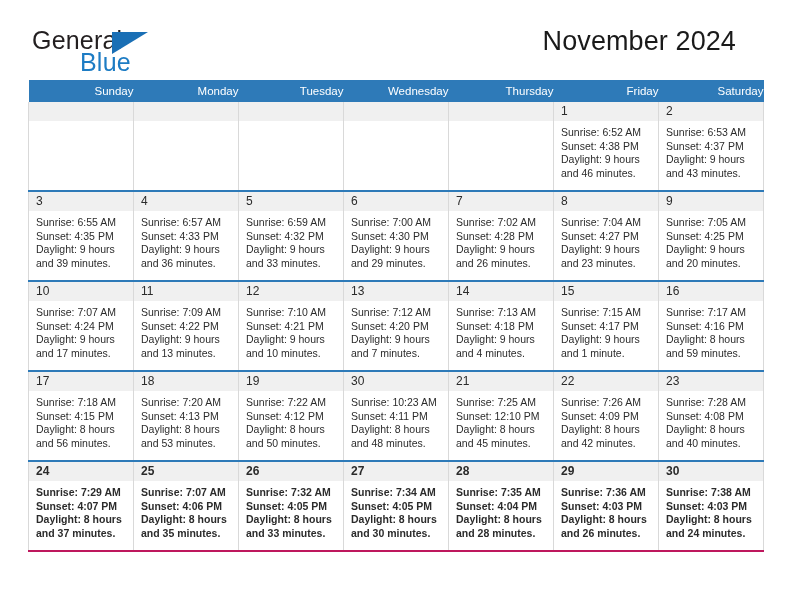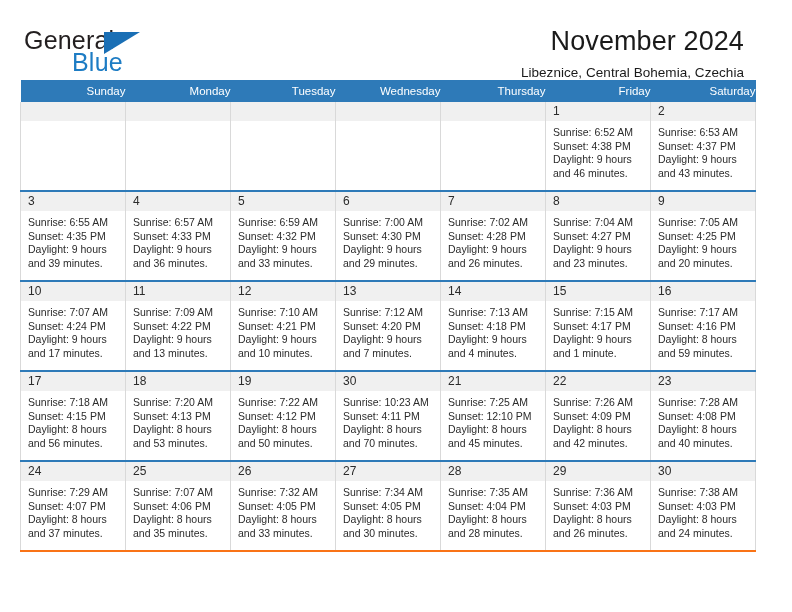--- a/index.html
+++ b/index.html
@@ -12,21 +12,21 @@
     background: #ffffff;
     font-family: "Liberation Sans", sans-serif;
     color: #000000;
     overflow: hidden;
   }
 
   .page {
     width: 764px;
     height: 612px;
     box-sizing: border-box;
-    padding: 0 20px;
+    padding: 0 28px;
     position: relative;
   }
 
   
   .header {
     display: flex;
     align-items: flex-start;
     justify-content: space-between;
     padding-top: 26px;
     height: 76px;
@@ -62,21 +62,21 @@
     position: absolute;
     left: 84px;
     top: 6px;
     width: 0;
     height: 0;
     border-left: 36px solid #1a6fb5;
     border-bottom: 22px solid transparent;
   }
 
   .title-block {
-    text-align: right;
+    text-align: center;
     padding-top: 0px;
   }
   .cal-title {
     font-size: 27px;
     font-weight: 400;
     color: #1a1a1a;
     line-height: 1.12;
     letter-spacing: 0.1px;
   }
   .cal-subtitle {
@@ -113,21 +113,22 @@
     border-top: 2px solid #2e7ab8;
     border-left: 1px solid #d9d9d9;
     border-right: 1px solid #d9d9d9;
     height: 88px;
     background: #ffffff;
   }
   tr.week-row:first-of-type > td {
     border-top: none;
   }
   tr.week-row:last-of-type > td {
-    border-bottom: 2px solid #f97316;
+    border-bottom: 2px solid #be185d;
+    font-weight: bold;
   }
 
   .daynum {
     background: #f0f0f0;
     font-size: 12px;
     color: #2b2b2b;
     padding: 3px 0 3px 7px;
     height: 19px;
     box-sizing: border-box;
     line-height: 13px;
@@ -157,21 +158,20 @@
   <div class="header">
 
     <div class="brand">
       <span class="brand-general">General</span>
       <span class="brand-triangle"></span>
       <span class="brand-blue">Blue</span>
     </div>
 
     <div class="title-block">
       <div class="cal-title">November 2024</div>
-      <div class="cal-subtitle">Libeznice, Central Bohemia, Czechia</div>
     </div>
 
   </div>
 
   <table class="calendar">
     <thead>
       <tr>
         <th>Sunday</th>
         <th>Monday</th>
         <th>Tuesday</th>
@@ -354,21 +354,21 @@
               <div>Sunrise: 7:22 AM</div>
               <div>Sunset: 4:12 PM</div>
               <div class="daylight">Daylight: 8 hours and 50 minutes.</div>
             </div>
           </td>
           <td>
             <div class="daynum">30</div>
             <div class="cell-body">
               <div>Sunrise: 10:23 AM</div>
               <div>Sunset: 4:11 PM</div>
-              <div class="daylight">Daylight: 8 hours and 70 minutes.</div>
+              <div class="daylight">Daylight: 8 hours and 48 minutes.</div>
             </div>
           </td>
           <td>
             <div class="daynum">21</div>
             <div class="cell-body">
               <div>Sunrise: 7:25 AM</div>
               <div>Sunset: 12:10 PM</div>
               <div class="daylight">Daylight: 8 hours and 45 minutes.</div>
             </div>
           </td>

